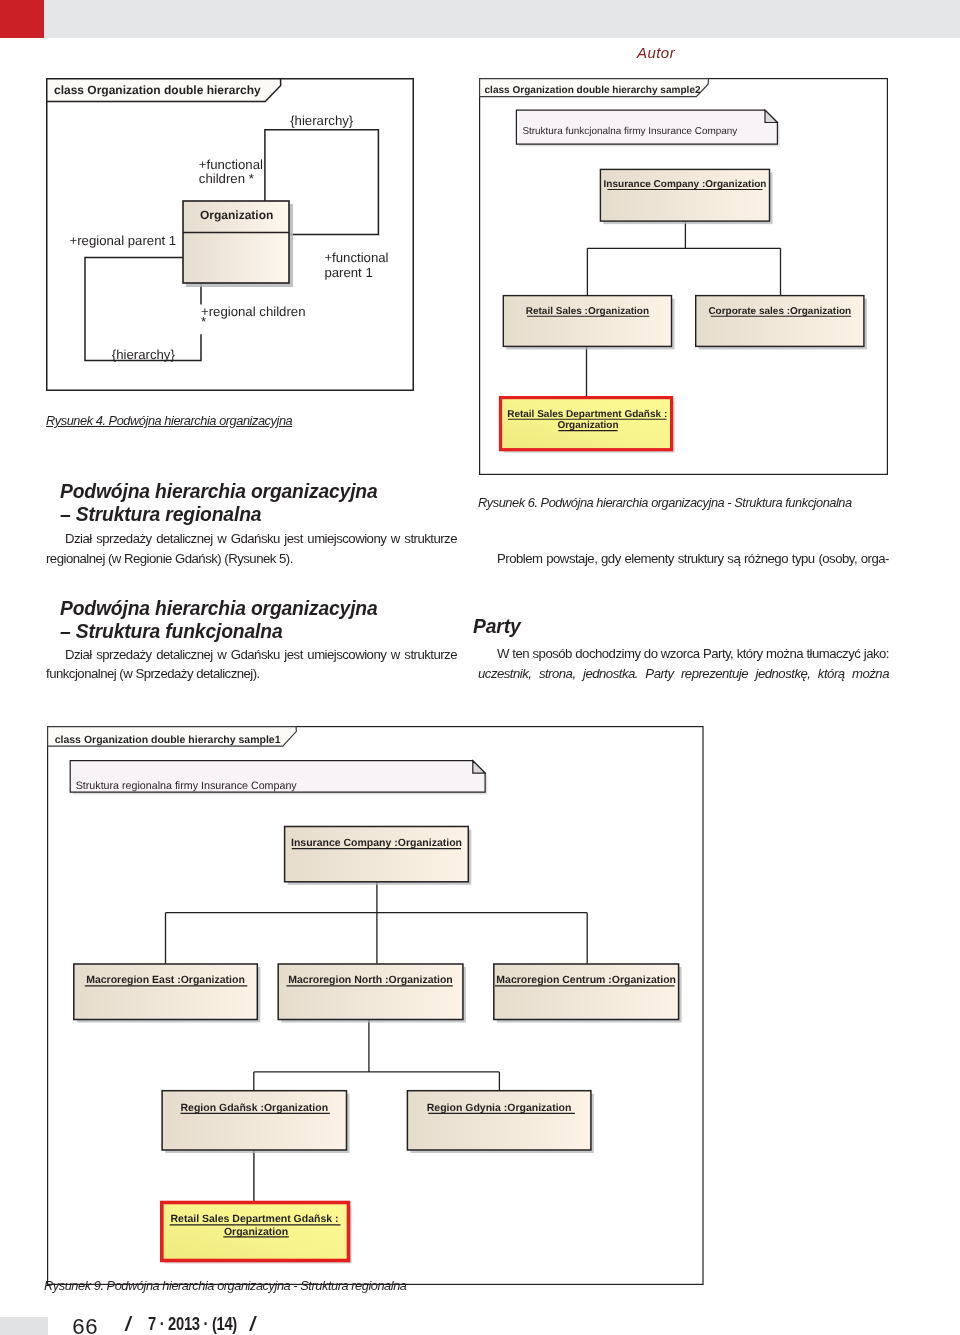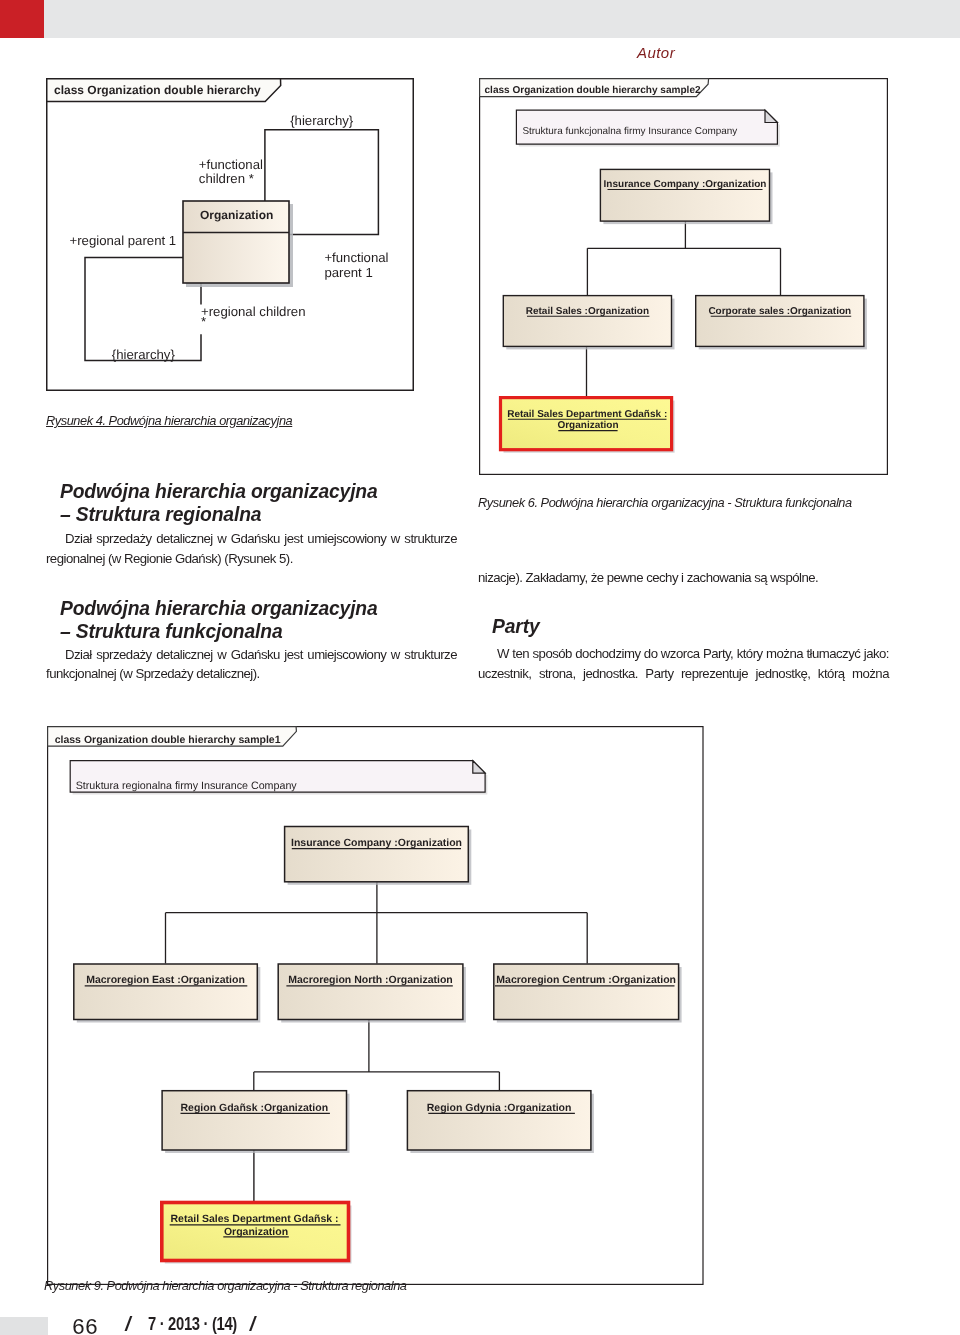--- a/index.html
+++ b/index.html
@@ -246,26 +246,26 @@
   <div class="bl last" style="left:46px;top:551.5px;">regionalnej (w Regionie Gdańsk) (Rysunek 5).</div>
 
   <div class="hd" style="left:46px;top:585px;">Podwójna hierarchia organizacyjna</div>
   <div class="hd" style="left:46px;top:608px;">– Struktura funkcjonalna</div>
 
   <div class="bl ind" style="left:46px;top:648.1px;">Dział sprzedaży detalicznej w Gdańsku jest umiejscowiony w strukturze</div>
   <div class="bl last" style="left:46px;top:666.9px;">funkcjonalnej (w Sprzedaży detalicznej).</div>
 
   <div class="cap" style="left:478px;top:497.4px;">Rysunek 6. Podwójna hierarchia organizacyjna - Struktura funkcjonalna</div>
 
-  <div class="bl last" style="left:478px;top:571.3px;">nizacje). Zakładamy, że pewne cechy i zachowania są wspólne.</div>
-
-  <div class="hd" style="left:478px;top:603.2px;text-align:center;">Party</div>
+  <div class="bl ind" style="left:478px;top:552.3px;">Problem powstaje, gdy elementy struktury są różnego typu (osoby, orga-</div>
+
+  <div class="hd" style="left:459px;top:603.2px;text-align:center;">Party</div>
 
   <div class="bl ind" style="left:478px;top:646.5px;">W ten sposób dochodzimy do wzorca Party, który można tłumaczyć jako:</div>
-  <div class="bl" style="left:478px;top:667.1px;">uczestnik, strona, jednostka. Party reprezentuje jednostkę, którą można</div>
+  <div class="bl" style="left:478px;top:667.1px;font-style:italic;">uczestnik, strona, jednostka. Party reprezentuje jednostkę, którą można</div>
 
   <div class="cap" style="left:44px;top:1280px;">Rysunek 9. Podwójna hierarchia organizacyjna - Struktura regionalna</div>
 
   <div id="ft-gray"></div>
   <div id="ft-page">66</div>
   <div id="ft-sep1">/</div>
   <div id="ft-issue">7 · 2013 · (14)</div>
   <div id="ft-sep2">/</div>
 
 </div>

